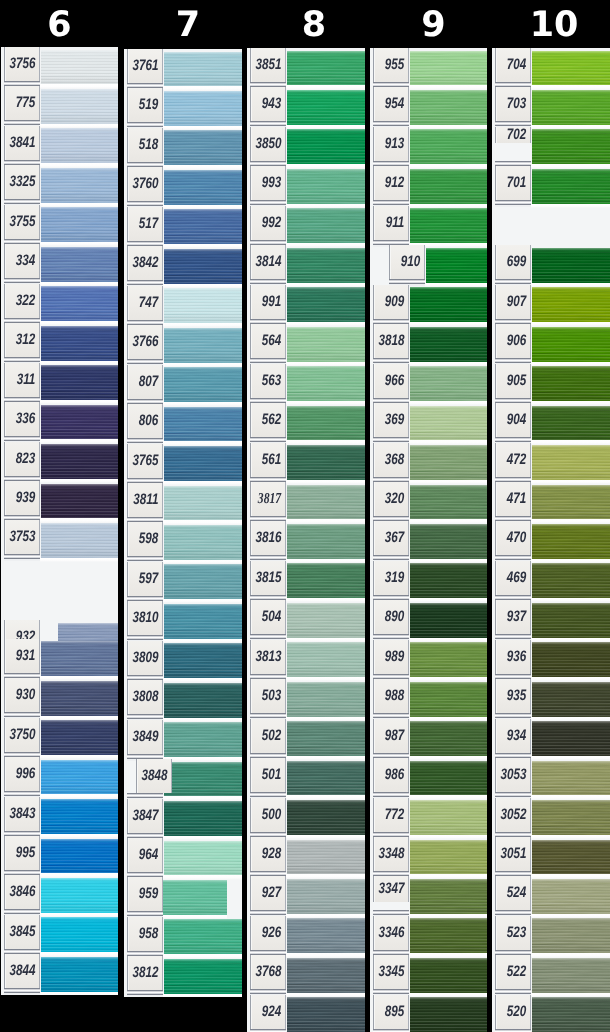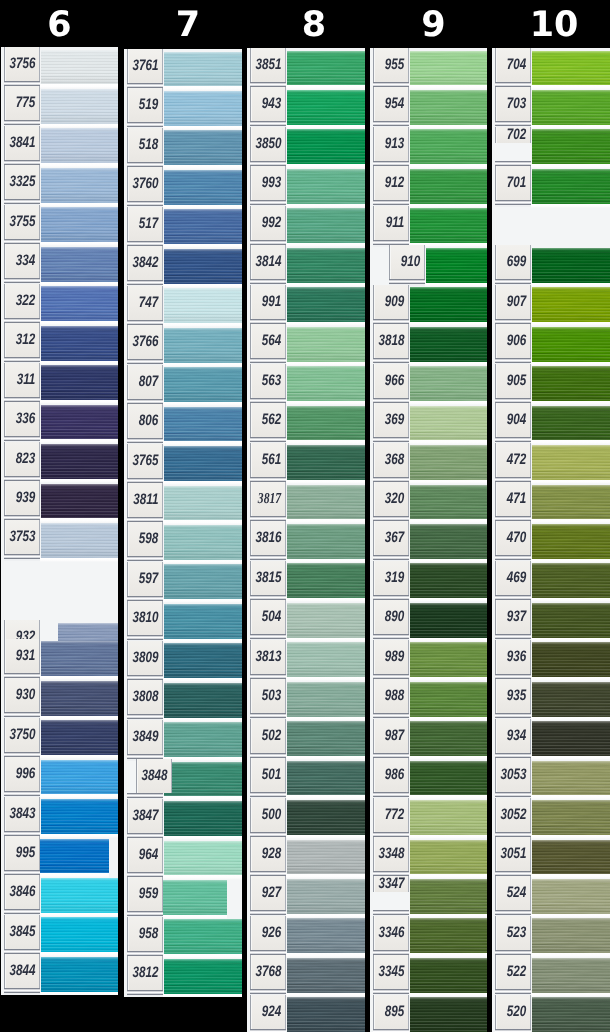--- a/index.html
+++ b/index.html
@@ -357,21 +357,21 @@
             </svg></div>
           <div class="fibre"></div>
           <div class="sheen"></div>
         </div>
         <div class="gap" style="top: 37.4px; height: 4.25px; left: 39px;"></div>
         <div class="label" style="left: 2.5px; width: 36.5px; height: 34px;">
           <span class="code">3843</span>
         </div>
         <div class="label-gap" style="top: 34px; height: 6.95px; left: 2.5px; width: 36.5px;"></div>
       </div>
-      <div class="row" style="position: absolute; left: 0px; width: 108px; top: 789px; height: 39.45px;">
+      <div class="row" style="position: absolute; left: 0px; width: 117px; top: 789px; height: 39.45px;">
         <div class="swatch" style="top: 2.6px; width: 77px; height: 34.8px;">
           <div class="base" style="background: rgb(0, 111, 198);"></div>
           <div class="grain"><svg width="100%" height="100%" preserveAspectRatio="none">
               <rect width="100%" height="100%" filter="url(#fibreNoise)"></rect>
             </svg></div>
           <div class="fibre"></div>
           <div class="sheen"></div>
         </div>
         <div class="gap" style="top: 37.4px; height: 4.25px; left: 39px;"></div>
         <div class="label" style="left: 2.5px; width: 36.5px; height: 34px;">
@@ -1485,21 +1485,21 @@
       <div class="row" style="position: absolute; left: 0px; width: 117px; top: 828.45px; height: 39.45px;">
         <div class="swatch" style="top: 2.6px; width: 77px; height: 34.8px;">
           <div class="base" style="background: rgb(95, 122, 59);"></div>
           <div class="grain"><svg width="100%" height="100%" preserveAspectRatio="none">
               <rect width="100%" height="100%" filter="url(#fibreNoise)"></rect>
             </svg></div>
           <div class="fibre"></div>
           <div class="sheen"></div>
         </div>
         <div class="gap" style="top: 37.4px; height: 4.25px; left: 39px;"></div>
-        <div class="label" style="left: 2.5px; width: 36.5px; height: 16px;">
+        <div class="label" style="left: 2.5px; width: 36.5px; height: 26px;">
           <span class="code">3347</span>
         </div>
         <div class="label-gap" style="top: 34px; height: 6.95px; left: 2.5px; width: 36.5px;"></div>
       </div>
       <div class="row" style="position: absolute; left: 0px; width: 117px; top: 867.9px; height: 39.45px;">
         <div class="swatch" style="top: 2.6px; width: 77px; height: 34.8px;">
           <div class="base" style="background: rgb(74, 101, 40);"></div>
           <div class="grain"><svg width="100%" height="100%" preserveAspectRatio="none">
               <rect width="100%" height="100%" filter="url(#fibreNoise)"></rect>
             </svg></div>

